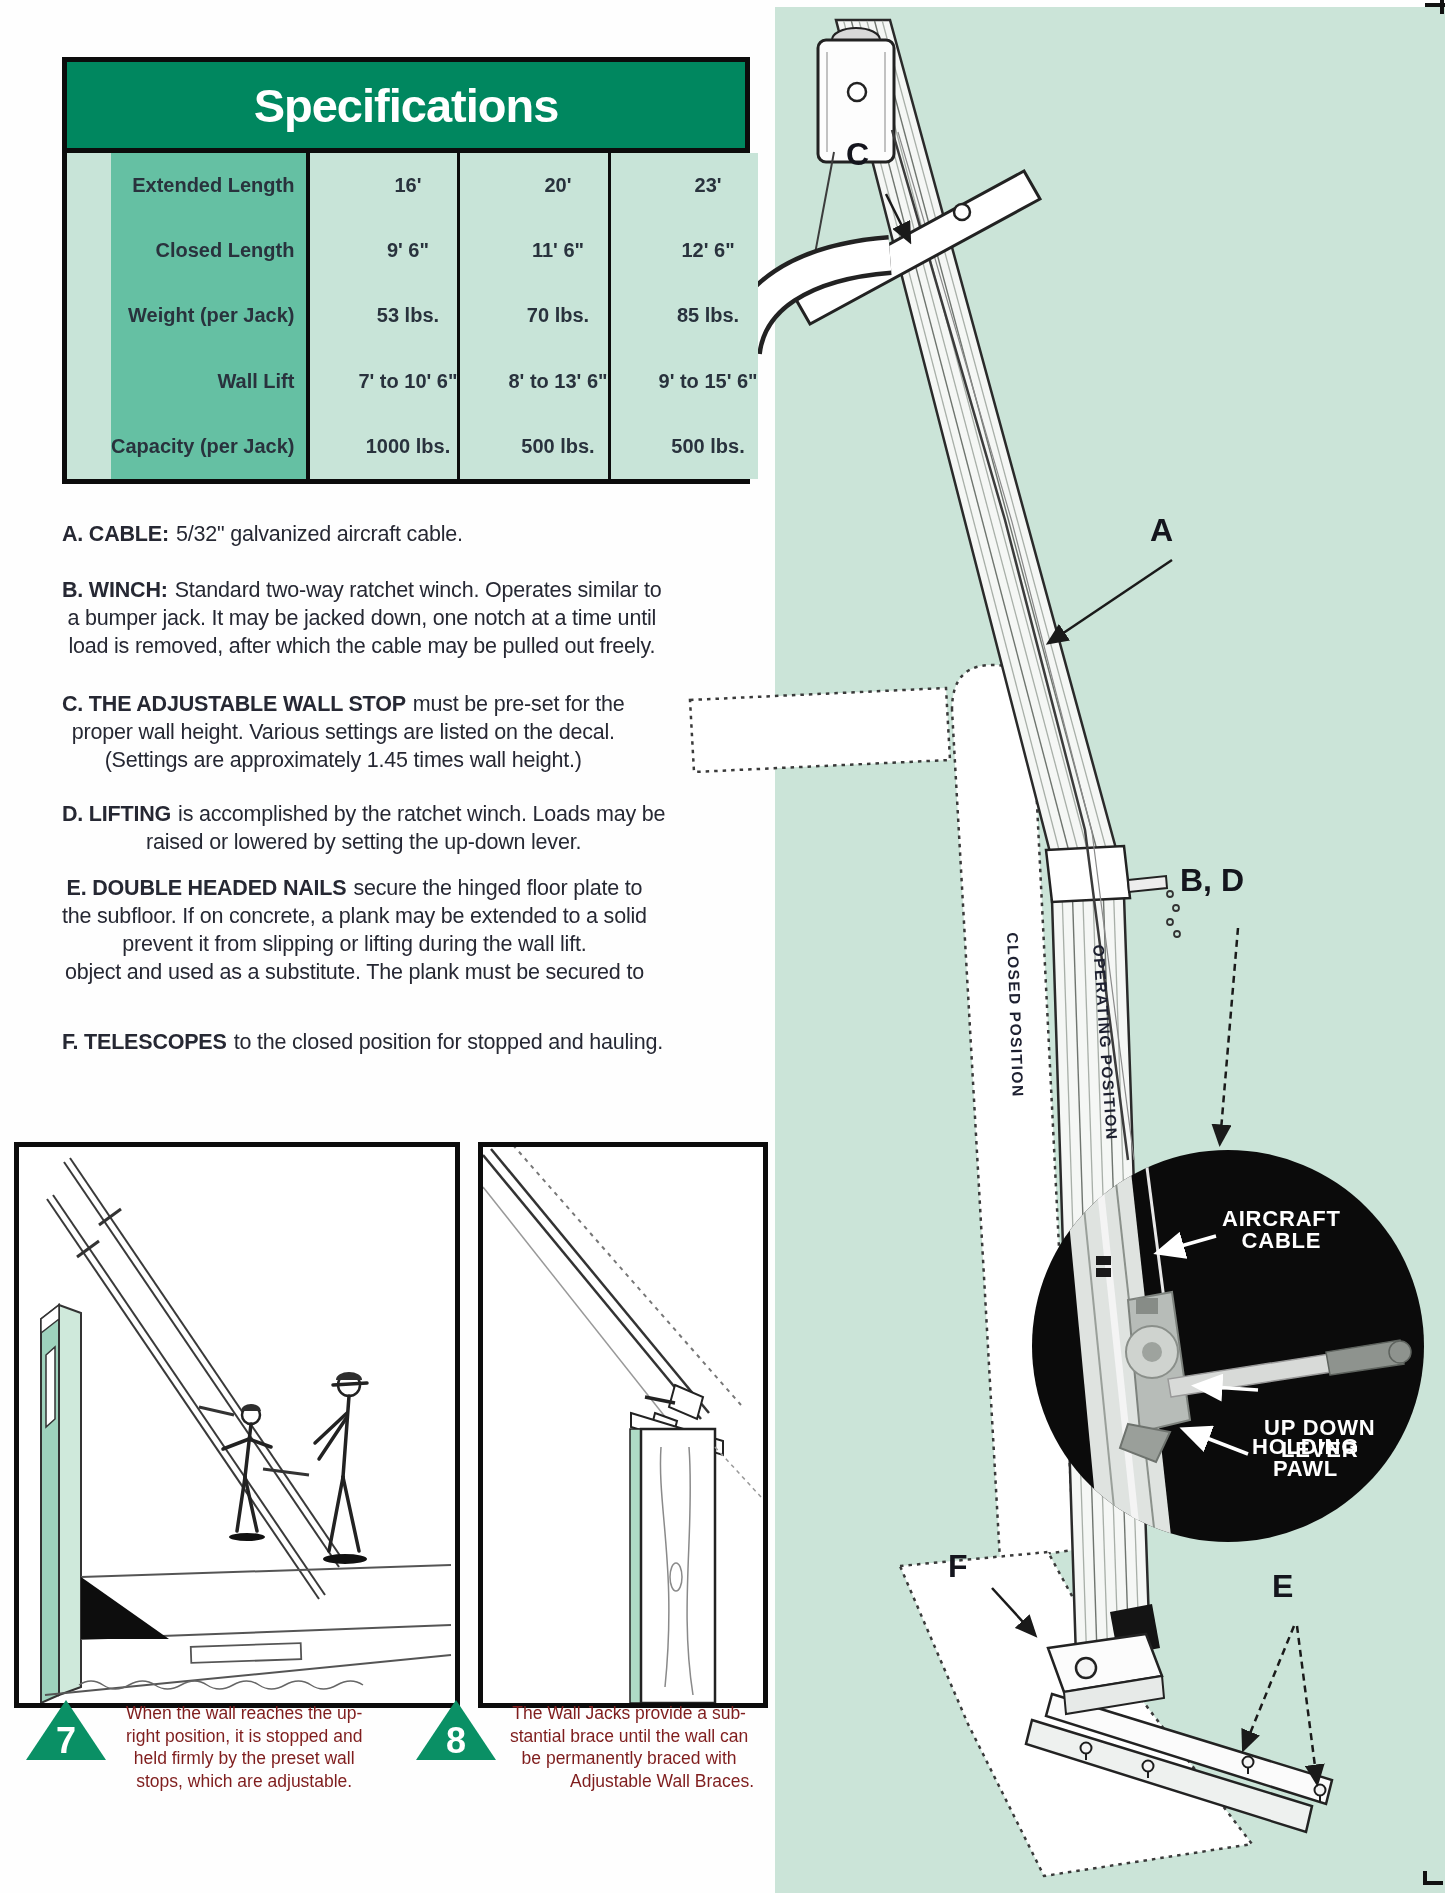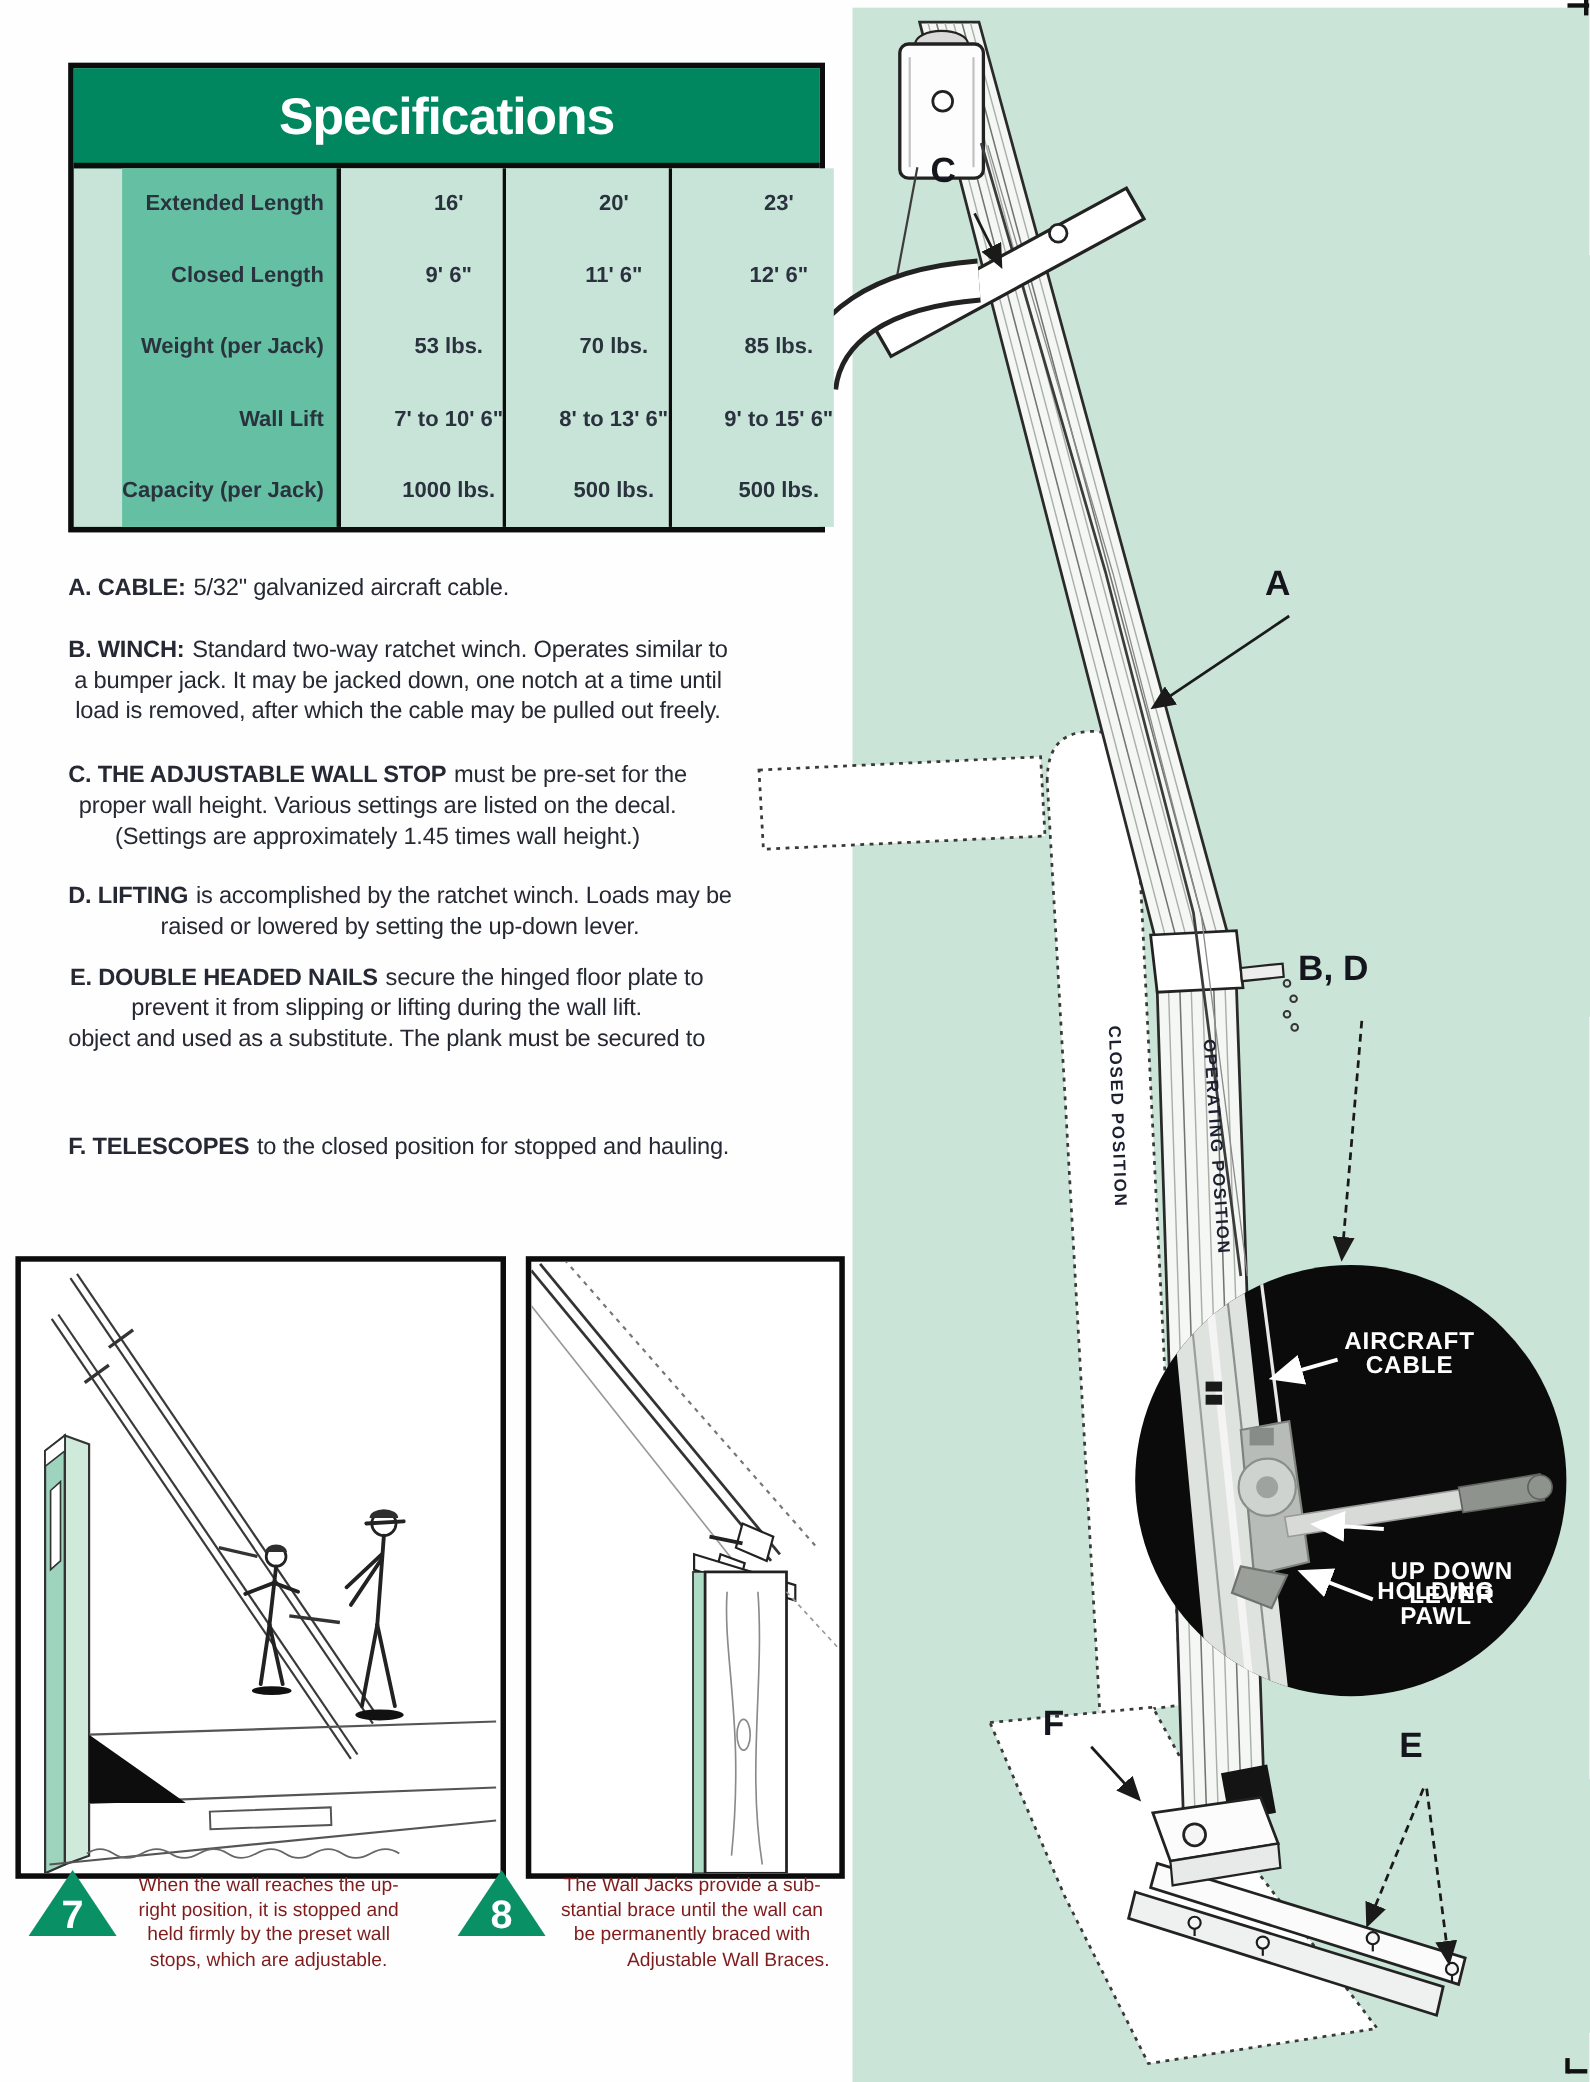--- a/index.html
+++ b/index.html
@@ -245,20 +245,21 @@
     <div class="pline"><span class="lead">C. THE ADJUSTABLE WALL STOP</span><span>must be pre-set for the</span></div>
     <div class="pline">proper wall height. Various settings are listed on the decal.</div>
     <div class="pline">(Settings are approximately 1.45 times wall height.)</div>
   </div>
   <div class="para" style="top:800px">
     <div class="pline"><span class="lead">D. LIFTING</span><span>is accomplished by the ratchet winch. Loads may be</span></div>
     <div class="pline">raised or lowered by setting the up-down lever.</div>
   </div>
   <div class="para" style="top:874px">
     <div class="pline"><span class="lead">E. DOUBLE HEADED NAILS</span><span>secure the hinged floor plate to</span></div>
+    <div class="pline">the subfloor. If on concrete, a plank may be extended to a solid</div>
     <div class="pline">prevent it from slipping or lifting during the wall lift.</div>
     <div class="pline">object and used as a substitute. The plank must be secured to</div>
   </div>
   <div class="para" style="top:1028px">
     <div class="pline"><span class="lead">F. TELESCOPES</span><span>to the closed position for stopped and hauling.</span></div>
   </div>
 
   <div class="panel" style="left:14px;top:1142px;width:446px;height:566px;">
     <svg width="436" height="556" viewBox="0 0 436 556">
 

